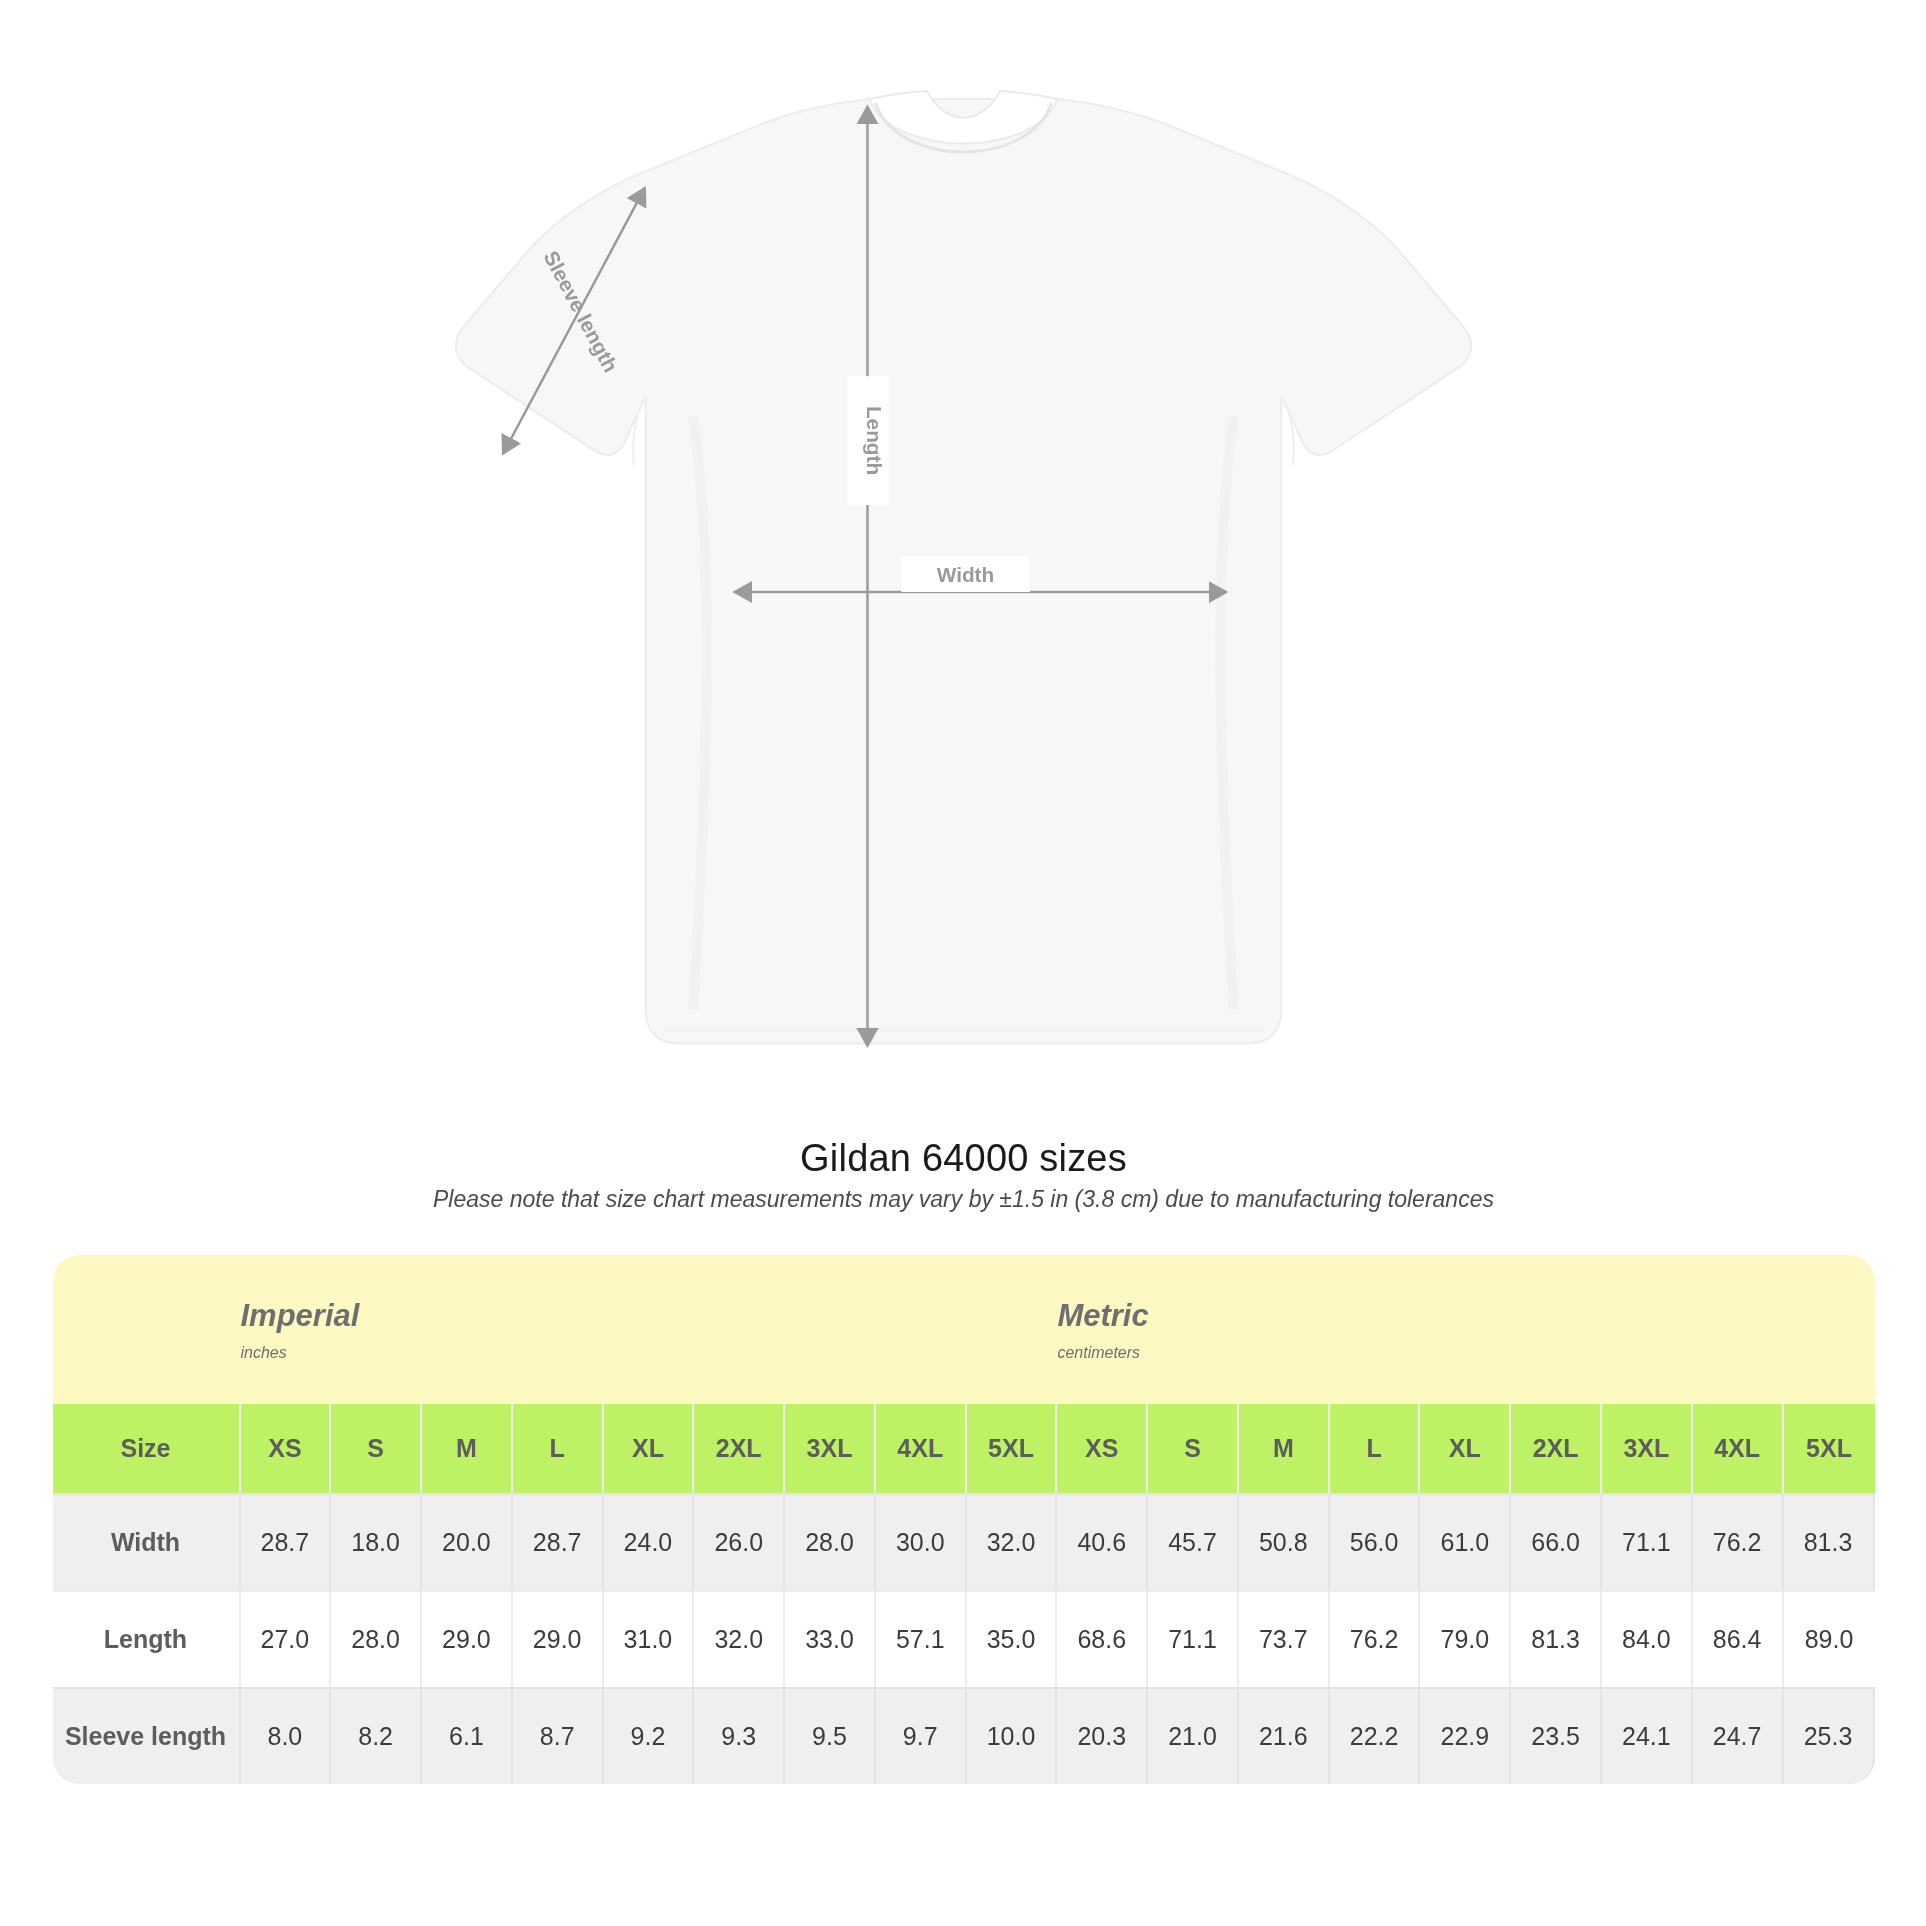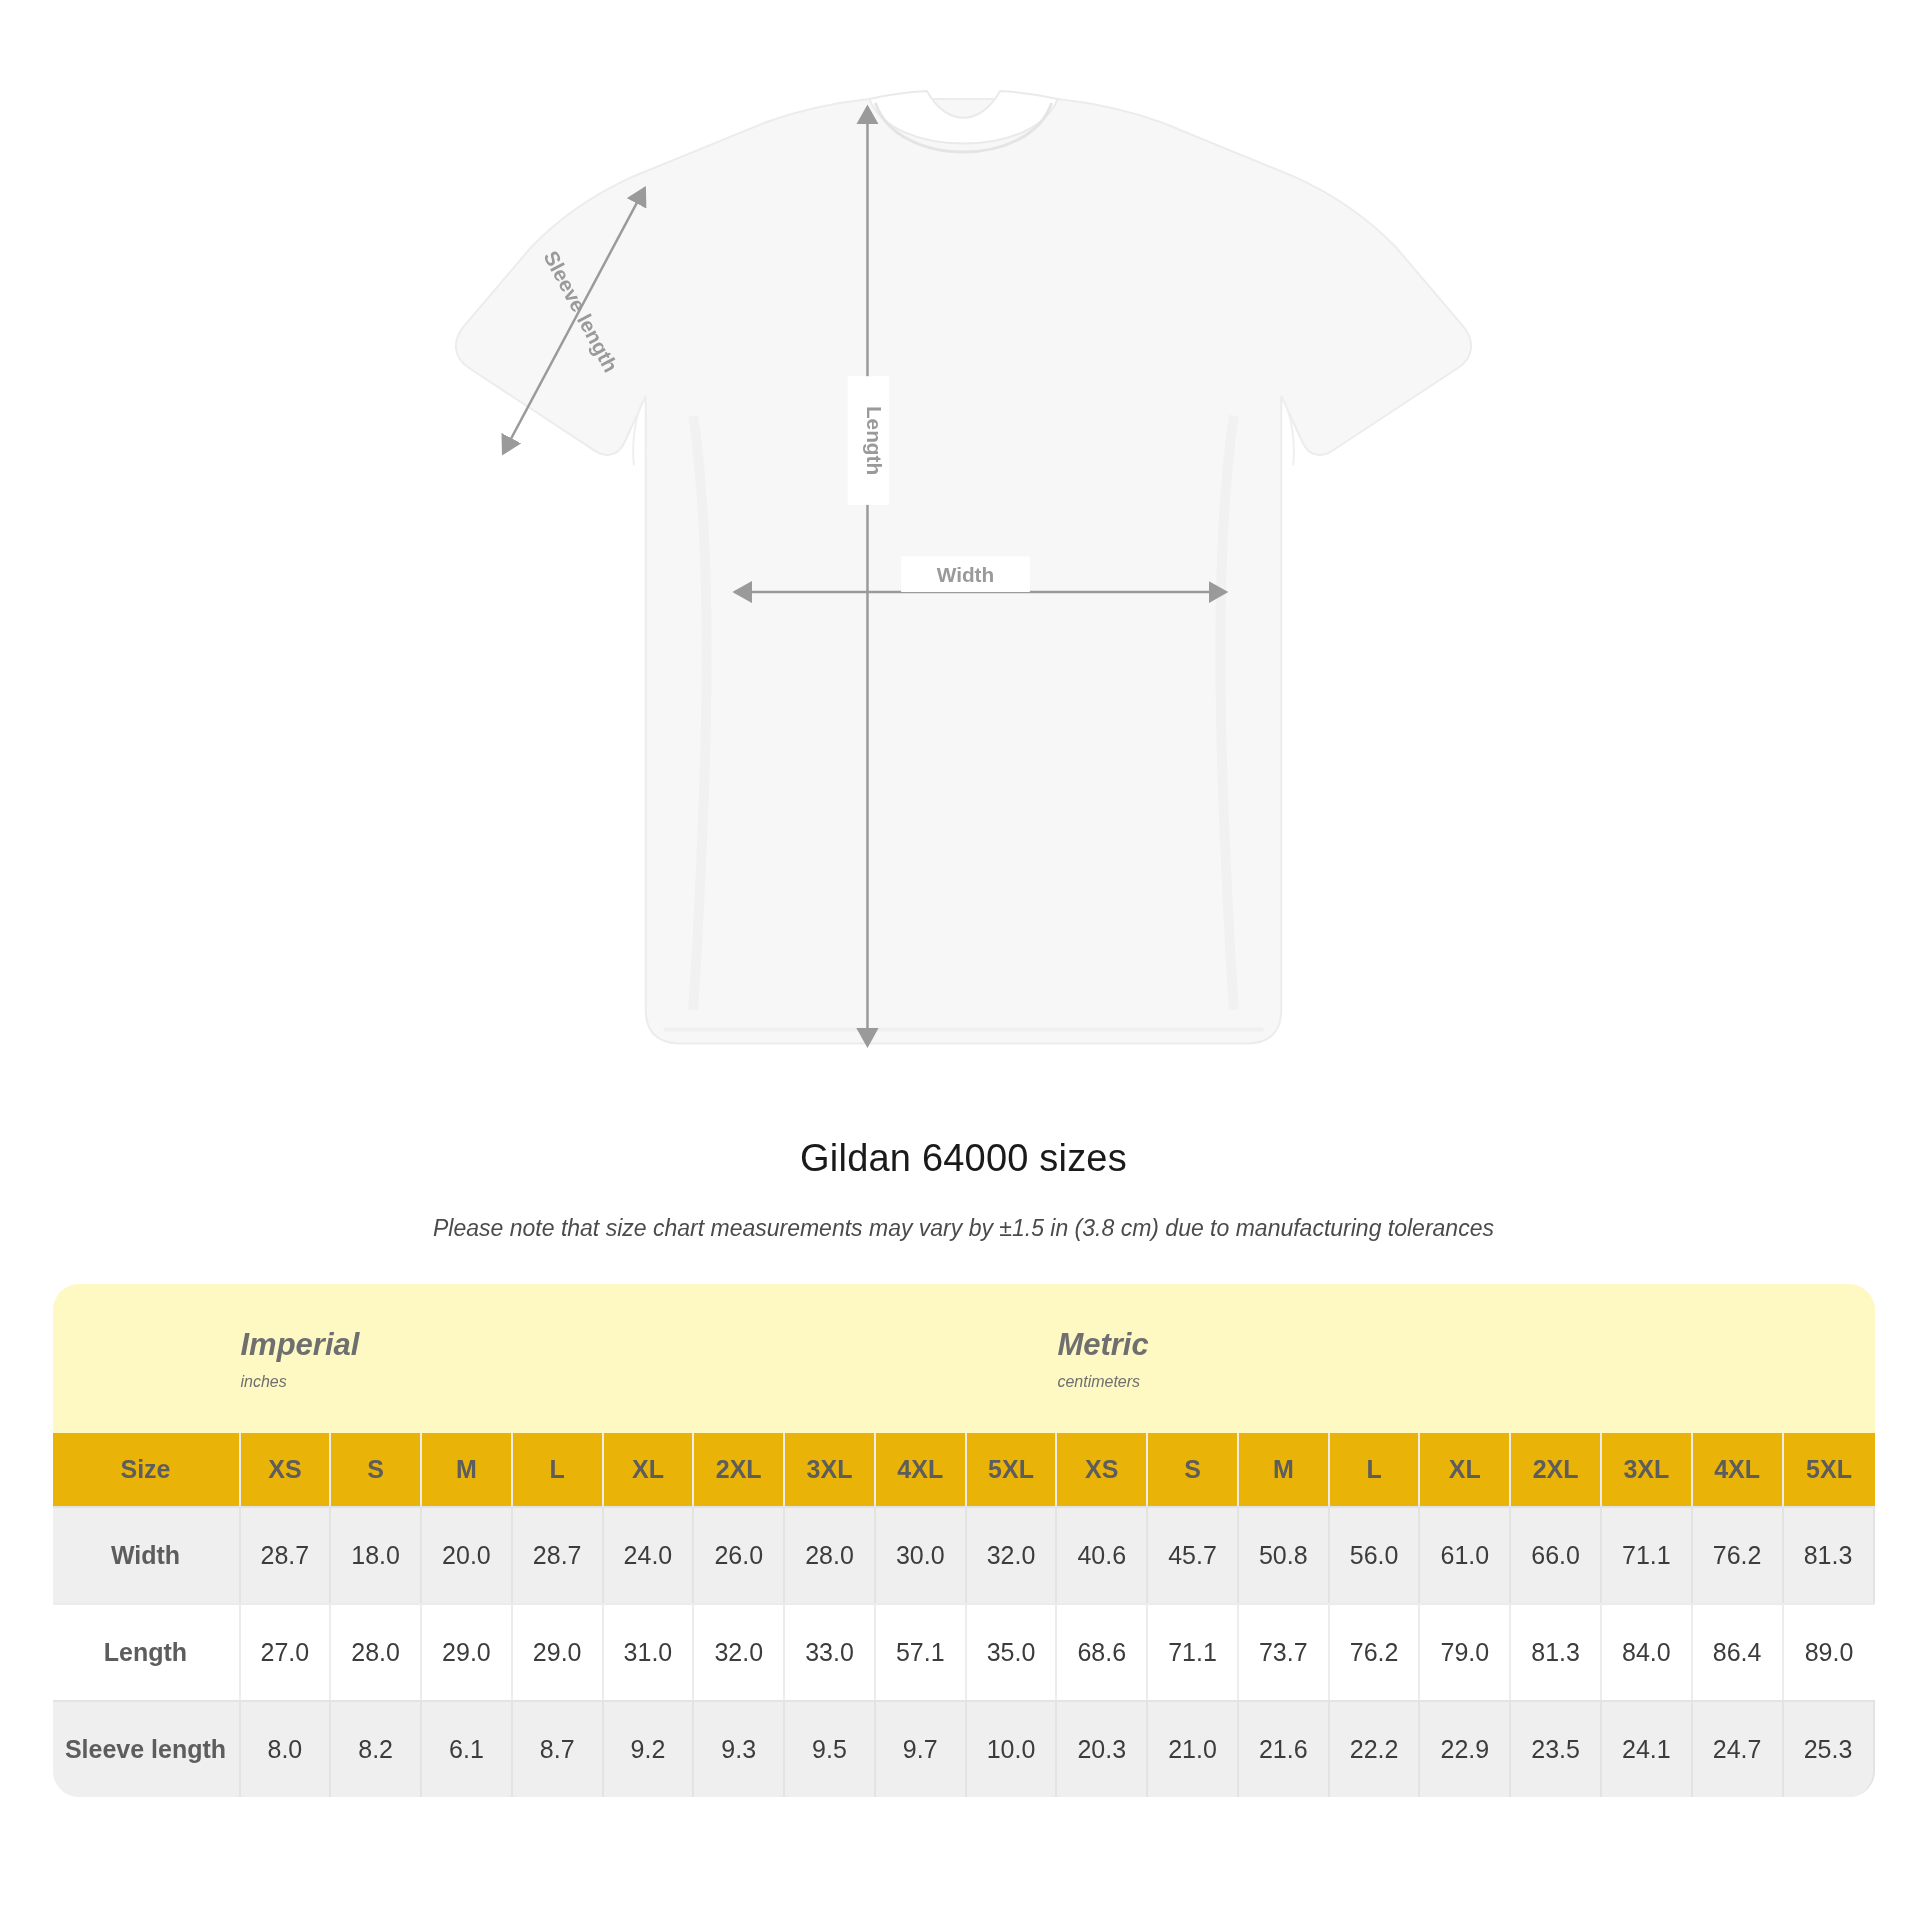--- a/index.html
+++ b/index.html
@@ -35,21 +35,21 @@
     text-align: center;
     margin-top: 48px;
   }
   .chart-title {
     font-size: 38px;
     font-weight: normal;
     color: #1a1a1a;
     letter-spacing: 0.2px;
   }
   .chart-note {
-    margin-top: 35px;
+    margin-top: 6px;
     font-size: 23px;
     font-style: italic;
     color: #4b4b4b;
   }
 
   
   .table-wrap {
     width: 1822px;
     margin: 42px auto 0 auto;
   }
@@ -86,27 +86,27 @@
   }
   .unit-sub {
     margin-top: 10px;
     font-size: 16px;
     font-style: italic;
     color: #6f6f6f;
   }
 
   
   .head-row td {
-    height: 73px;
+    height: 89px;
     text-align: center;
     vertical-align: middle;
     font-size: 25px;
     font-weight: bold;
     color: #5d5d5d;
-    background: #eab308;
+    background: #bef264;
     border-right: 2px solid #ececec;
   }
   .head-row td:last-child { border-right: none; }
   .head-row td.rowlabel {
     border-right: 2px solid #ececec;
   }
 
   
   .data-row td {
     height: 95px;

